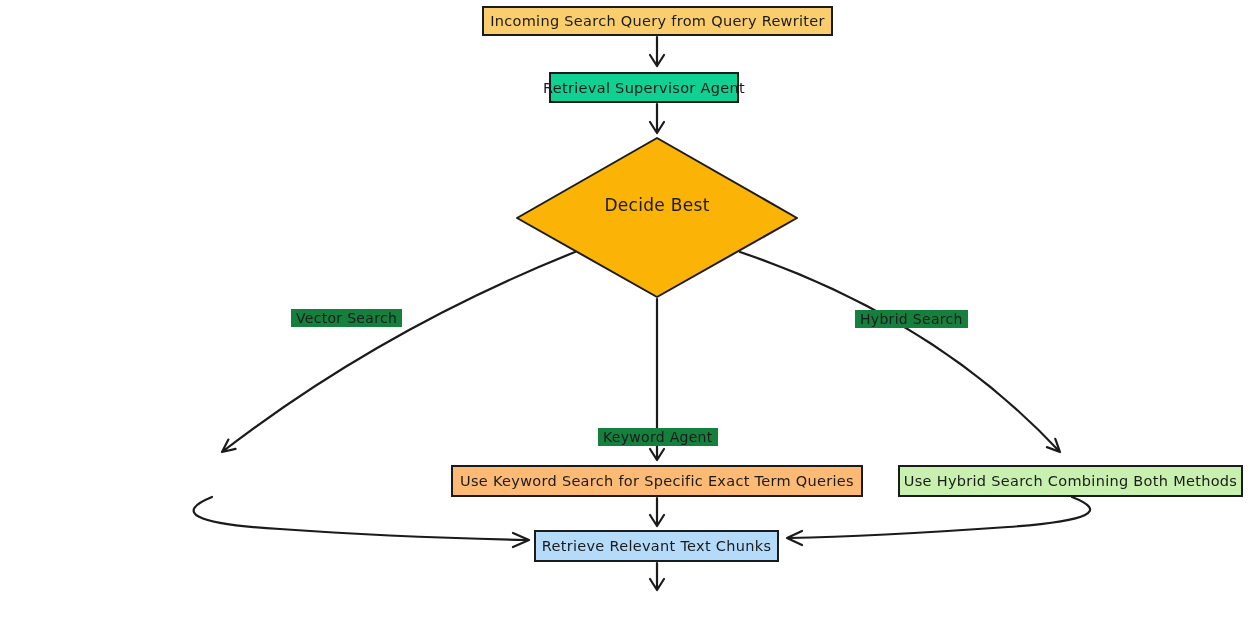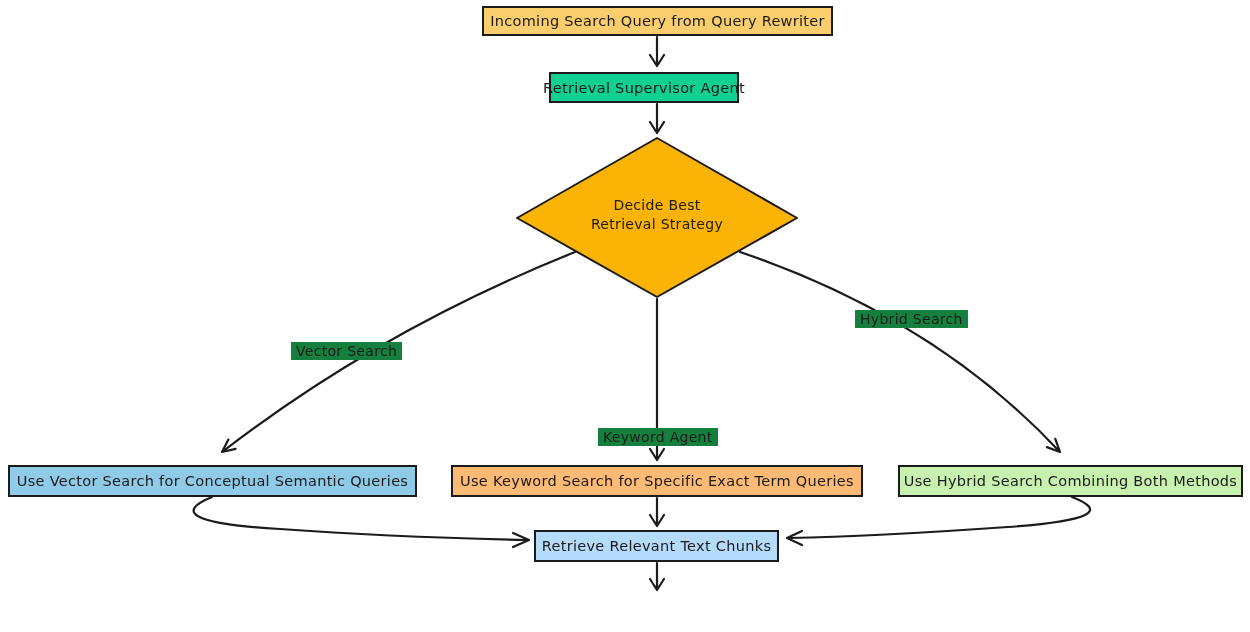--- a/index.html
+++ b/index.html
@@ -54,35 +54,35 @@
   #node-vector    { left: 8px;   top: 465px; width: 409px; height: 32px; }
   #node-keyword   { left: 451px; top: 465px; width: 412px; height: 32px; }
   #node-hybrid    { left: 898px; top: 465px; width: 345px; height: 32px; }
   #node-retrieve  { left: 534px; top: 530px; width: 245px; height: 32px; }
   #node-return    { left: 467px; top: 593px; width: 379px; height: 32px; }
   .diamond-text {
     position: absolute;
     left: 557px; top: 196px;
     width: 200px;
     text-align: center;
-    font-size: 14px;
+    font-size: 17px;
     letter-spacing: 0.3px;
     line-height: 19px;
     z-index: 2;
   }
   .edge-label {
     position: absolute;
     font-size: 14px;
     letter-spacing: 0.3px;
     background: #15803d;
     padding: 1px 5px;
     white-space: nowrap;
     z-index: 2;
   }
-  #edge-label-vector  { left: 291px; top: 342px; }
+  #edge-label-vector  { left: 291px; top: 309px; }
   #edge-label-keyword { left: 598px; top: 428px; }
   #edge-label-hybrid  { left: 855px; top: 310px; }
 </style>
 </head>
 <body>
 
 <div class="canvas">
 
   <svg class="arrows" width="1250" height="632" viewBox="0 0 1250 632" xmlns="http://www.w3.org/2000/svg">
 
@@ -110,30 +110,26 @@
   <div class="node" id="node-incoming" style="background-color: rgb(251, 206, 109);">
     <span>Incoming Search Query from Query Rewriter</span>
   </div>
 
   <div class="node" id="node-supervisor" style="background-color: rgb(16, 209, 146);">
     <span>Retrieval Supervisor Agent</span>
   </div>
 
   <div class="diamond-text">
     <div>Decide Best</div>
-    <div>Retrieval Strategy</div>
   </div>
 
   <div class="edge-label" id="edge-label-vector">Vector Search</div>
   <div class="edge-label" id="edge-label-keyword">Keyword Agent</div>
   <div class="edge-label" id="edge-label-hybrid">Hybrid Search</div>
 
-  <div class="node" id="node-vector" style="background-color: rgb(143, 202, 231);">
-    <span>Use Vector Search for Conceptual Semantic Queries</span>
-  </div>
 
   <div class="node" id="node-keyword" style="background-color: #fdba74;">
     <span>Use Keyword Search for Specific Exact Term Queries</span>
   </div>
 
   <div class="node" id="node-hybrid" style="background-color: rgb(200, 241, 175);">
     <span>Use Hybrid Search Combining Both Methods</span>
   </div>
 
   <div class="node" id="node-retrieve" style="background-color: rgb(181, 219, 250);">

